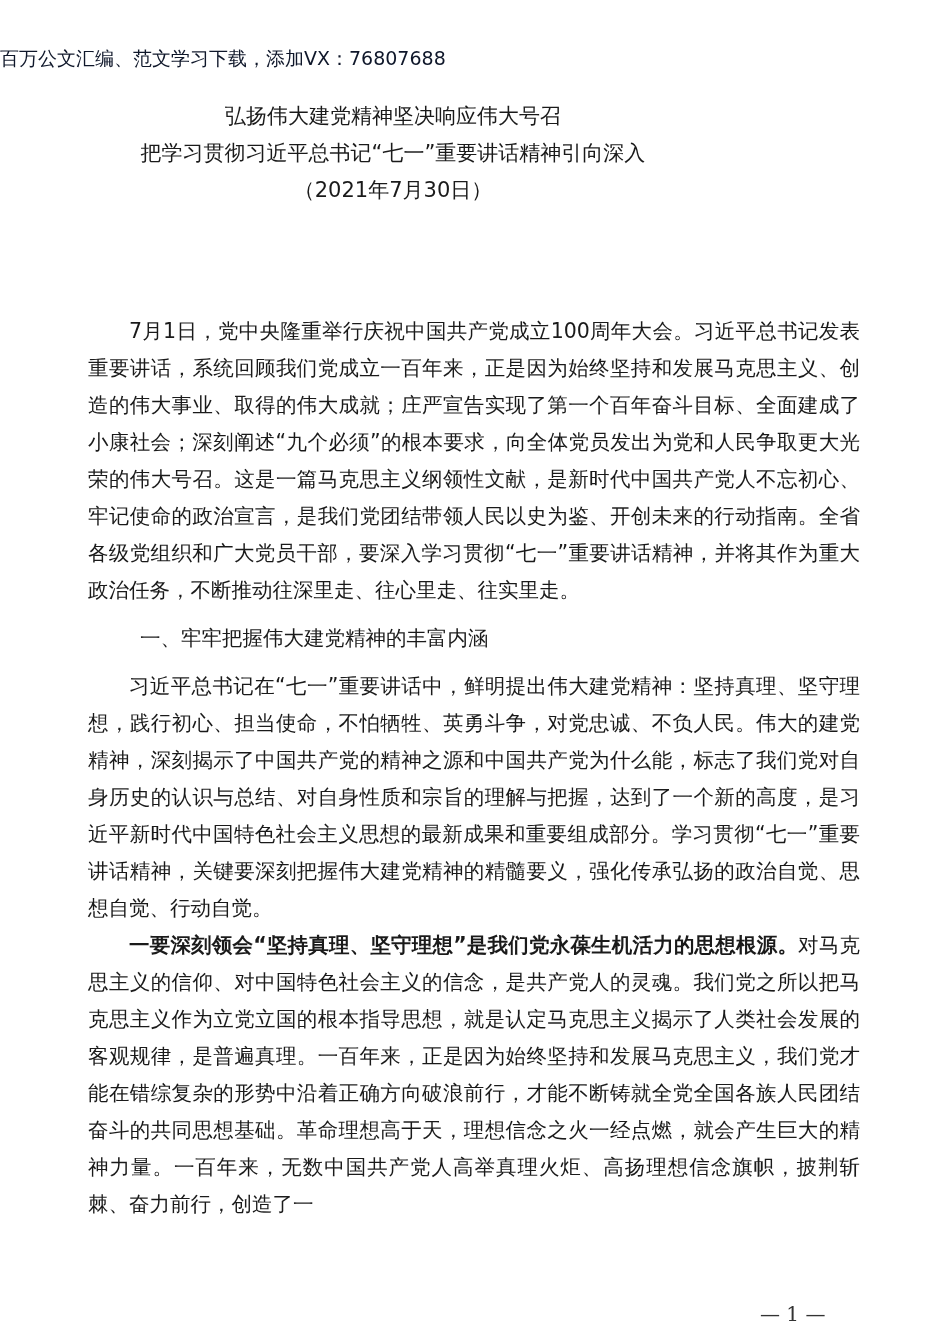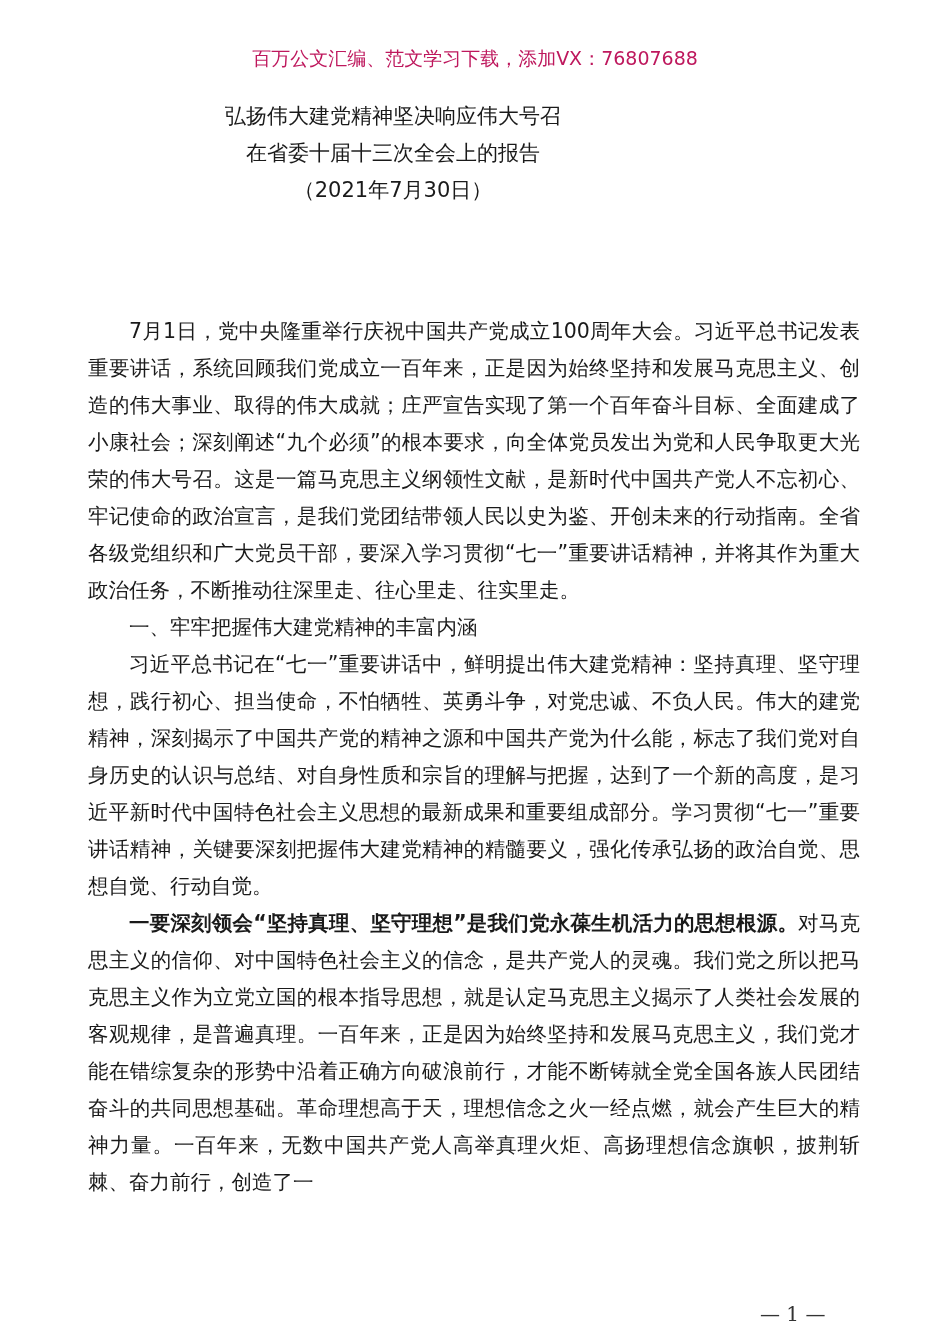--- a/index.html
+++ b/index.html
@@ -13,22 +13,21 @@
       position: relative;
       overflow: hidden;
       font-family: "DejaVu Sans", "Liberation Sans", sans-serif;
       color: #1a1a1a;
     }
     .watermark {
       position: absolute;
       top: 44px;
       left: 0;
       width: 950px;
-      text-align: center;
-      color: #be185d;
+      color: #0f172a;
       font-size: 19px;
       line-height: 28px;
       letter-spacing: 0px;
     }
     .title-block {
       position: absolute;
       top: 98px;
       left: 0;
       width: 786px;
       text-align: center;
@@ -47,21 +46,21 @@
       font-size: 20.5px;
       line-height: 37px;
       text-align: justify;
       text-justify: inter-character;
     }
     .para {
       margin: 0;
       text-indent: 2em;
     }
     .heading {
-      margin: 0;
+      margin: 11px;
       text-indent: 2em;
     }
     .bold-lead {
       font-weight: bold;
     }
     .page-number {
       position: absolute;
       top: 1300px;
       left: 760px;
       font-family: "DejaVu Serif", "Liberation Serif", serif;
@@ -73,21 +72,21 @@
   </style>
 </head>
 <body>
 
 <div class="watermark">
   <span>百万公文汇编、范文学习下载，添加VX：76807688</span>
 </div>
 
 <div class="title-block">
   <span class="title-line">弘扬伟大建党精神坚决响应伟大号召</span>
-  <span class="title-line">在省委十届十三次全会上的报告</span>
+  <span class="title-line">把学习贯彻习近平总书记“七一”重要讲话精神引向深入</span>
   <span class="title-line">（2021年7月30日）</span>
 </div>
 
 <div class="body-text">
   <p class="para">7月1日，党中央隆重举行庆祝中国共产党成立100周年大会。习近平总书记发表重要讲话，系统回顾我们党成立一百年来，正是因为始终坚持和发展马克思主义、创造的伟大事业、取得的伟大成就；庄严宣告实现了第一个百年奋斗目标、全面建成了小康社会；深刻阐述“九个必须”的根本要求，向全体党员发出为党和人民争取更大光荣的伟大号召。这是一篇马克思主义纲领性文献，是新时代中国共产党人不忘初心、牢记使命的政治宣言，是我们党团结带领人民以史为鉴、开创未来的行动指南。全省各级党组织和广大党员干部，要深入学习贯彻“七一”重要讲话精神，并将其作为重大政治任务，不断推动往深里走、往心里走、往实里走。</p>
   <p class="heading">一、牢牢把握伟大建党精神的丰富内涵</p>
   <p class="para">习近平总书记在“七一”重要讲话中，鲜明提出伟大建党精神：坚持真理、坚守理想，践行初心、担当使命，不怕牺牲、英勇斗争，对党忠诚、不负人民。伟大的建党精神，深刻揭示了中国共产党的精神之源和中国共产党为什么能，标志了我们党对自身历史的认识与总结、对自身性质和宗旨的理解与把握，达到了一个新的高度，是习近平新时代中国特色社会主义思想的最新成果和重要组成部分。学习贯彻“七一”重要讲话精神，关键要深刻把握伟大建党精神的精髓要义，强化传承弘扬的政治自觉、思想自觉、行动自觉。</p>
   <p class="para"><span class="bold-lead">一要深刻领会“坚持真理、坚守理想”是我们党永葆生机活力的思想根源。</span><span>对马克思主义的信仰、对中国特色社会主义的信念，是共产党人的灵魂。我们党之所以把马克思主义作为立党立国的根本指导思想，就是认定马克思主义揭示了人类社会发展的客观规律，是普遍真理。一百年来，正是因为始终坚持和发展马克思主义，我们党才能在错综复杂的形势中沿着正确方向破浪前行，才能不断铸就全党全国各族人民团结奋斗的共同思想基础。革命理想高于天，理想信念之火一经点燃，就会产生巨大的精神力量。一百年来，无数中国共产党人高举真理火炬、高扬理想信念旗帜，披荆斩棘、奋力前行，创造了一</span></p>
 </div>
 

